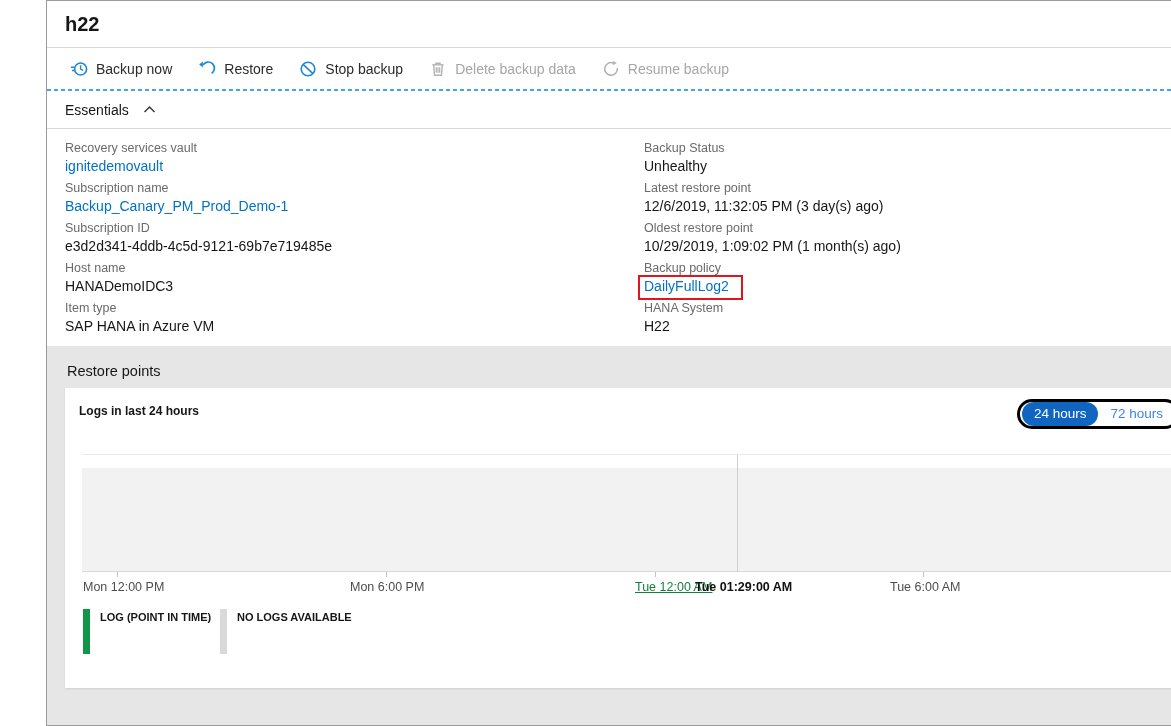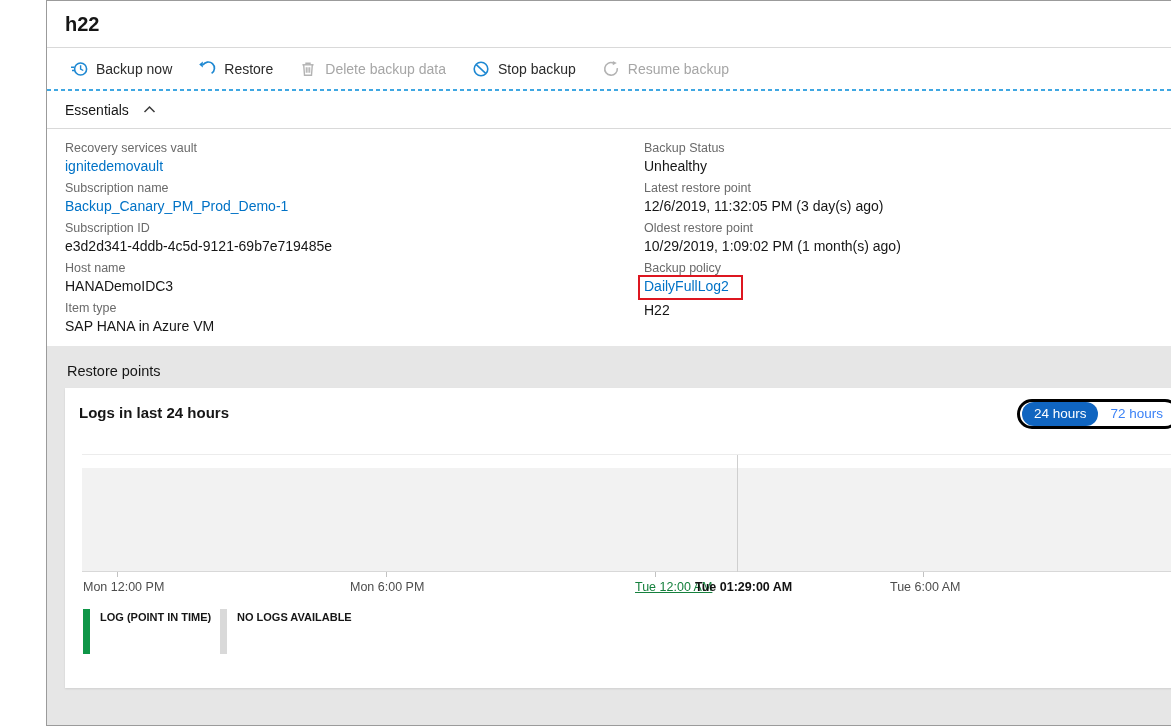--- a/index.html
+++ b/index.html
@@ -36,21 +36,21 @@
   .field{height:40px;}
   .field-label{font-size:12.5px;color:#6a6a6a;line-height:16px;}
   .field-value{font-size:14px;color:#161616;line-height:19px;margin-top:1px;white-space:nowrap;}
   .field-value.link{color:#0072c6;cursor:pointer;}
   .red-box{display:inline-block;border:2px solid #dd1620;padding:0 12px 2px 4px;margin:-2px 0 0 -6px;}
   
   .lower{position:absolute;top:345px;left:0;width:1162px;height:439px;background:#e6e6e6;}
   .section-title{position:absolute;top:17px;left:20px;font-size:14.5px;color:#161616;}
   .card{position:absolute;left:18px;top:42px;width:1135px;height:300px;background:#fff;
     box-shadow:0 1px 2px rgba(0,0,0,0.10);}
-  .card-title{position:absolute;left:14px;top:16px;font-size:15px;font-weight:700;color:#161616;}
+  .card-title{position:absolute;left:14px;top:16px;font-size:12px;font-weight:700;color:#161616;}
   
   .toggle{position:absolute;right:20px;top:11px;height:30px;border:3px solid #000000;border-radius:16px;
     display:flex;align-items:center;padding:2px;box-sizing:border-box;background:#fff;}
   .toggle-opt{font-size:13.5px;padding:0 12px;height:24px;line-height:24px;border-radius:13px;
     color:#3b82f6;cursor:pointer;white-space:nowrap;}
   .toggle-opt.selected{background:#1065c0;color:#fff;}
   
   .chart-topline{position:absolute;left:17px;top:66px;width:1099px;height:1px;background:#ececec;}
   .chart-band{position:absolute;left:17px;top:80px;width:1099px;height:103px;background:#f2f2f2;
     border-bottom:1px solid #d8d8d8;}
@@ -95,39 +95,39 @@
     </button>
     <button class="tb-btn enabled">
       <span class="tb-icon">
         <svg viewBox="0 0 18 18">
             <path d="M13.6 13.4 A6.2 6.2 0 1 0 4.8 5.2" fill="none" stroke="currentColor" stroke-width="1.7"></path>
             <polygon points="4.8,1.4 4.8,7.6 1.2,4.5" fill="currentColor"></polygon>
           </svg>
       </span>
       <span class="tb-label">Restore</span>
     </button>
+    <button class="tb-btn enabled">
+      <span class="tb-icon">
+        <svg viewBox="0 0 18 18">
+            <circle cx="9" cy="9" r="6.8" fill="none" stroke="currentColor" stroke-width="1.6"></circle>
+            <line x1="4.3" y1="4.7" x2="13.7" y2="13.3" stroke="currentColor" stroke-width="1.6"></line>
+          </svg>
+      </span>
+      <span class="tb-label">Stop backup</span>
+    </button>
     <button class="tb-btn disabled">
       <span class="tb-icon">
         <svg viewBox="0 0 18 18">
             <path d="M3.4 4.8 H14.6" stroke="currentColor" stroke-width="1.4" fill="none"></path>
             <path d="M7 4.8 V3.2 H11 V4.8" stroke="currentColor" stroke-width="1.4" fill="none"></path>
             <path d="M4.7 4.8 L5.5 15.2 H12.5 L13.3 4.8" stroke="currentColor" stroke-width="1.4" fill="none"></path>
             <path d="M7.3 7.2 V12.8 M9 7.2 V12.8 M10.7 7.2 V12.8" stroke="currentColor" stroke-width="1.2" fill="none"></path>
           </svg>
       </span>
       <span class="tb-label">Delete backup data</span>
-    </button>
-    <button class="tb-btn enabled">
-      <span class="tb-icon">
-        <svg viewBox="0 0 18 18">
-            <circle cx="9" cy="9" r="6.8" fill="none" stroke="currentColor" stroke-width="1.6"></circle>
-            <line x1="4.3" y1="4.7" x2="13.7" y2="13.3" stroke="currentColor" stroke-width="1.6"></line>
-          </svg>
-      </span>
-      <span class="tb-label">Stop backup</span>
     </button>
     <button class="tb-btn disabled">
       <span class="tb-icon">
         <svg viewBox="0 0 18 18">
             <path d="M11.3 3 A6.3 6.3 0 1 0 15.3 8.2" fill="none" stroke="currentColor" stroke-width="1.6"></path>
             <polygon points="10.8,0.9 14.8,3.1 10.8,5.3" fill="currentColor"></polygon>
           </svg>
       </span>
       <span class="tb-label">Resume backup</span>
     </button>
@@ -183,20 +183,21 @@
       </div>
       <div class="field">
         <div class="field-label">Backup policy</div>
         <div class="field-value">
           <span class="red-box" style="border-color: rgb(221, 22, 32);">
             <span class="link" style="color:#0072c6;cursor:pointer;">DailyFullLog2</span>
           </span>
         </div>
       </div>
       <div class="field">
+        <div class="field-label">HANA System</div>
         <div class="field-value">H22</div>
       </div>
     </div>
   </div>
 
   <div class="lower">
     <div class="section-title">Restore points</div>
 
     <div class="card">
       <div class="card-title">Logs in last 24 hours</div>

